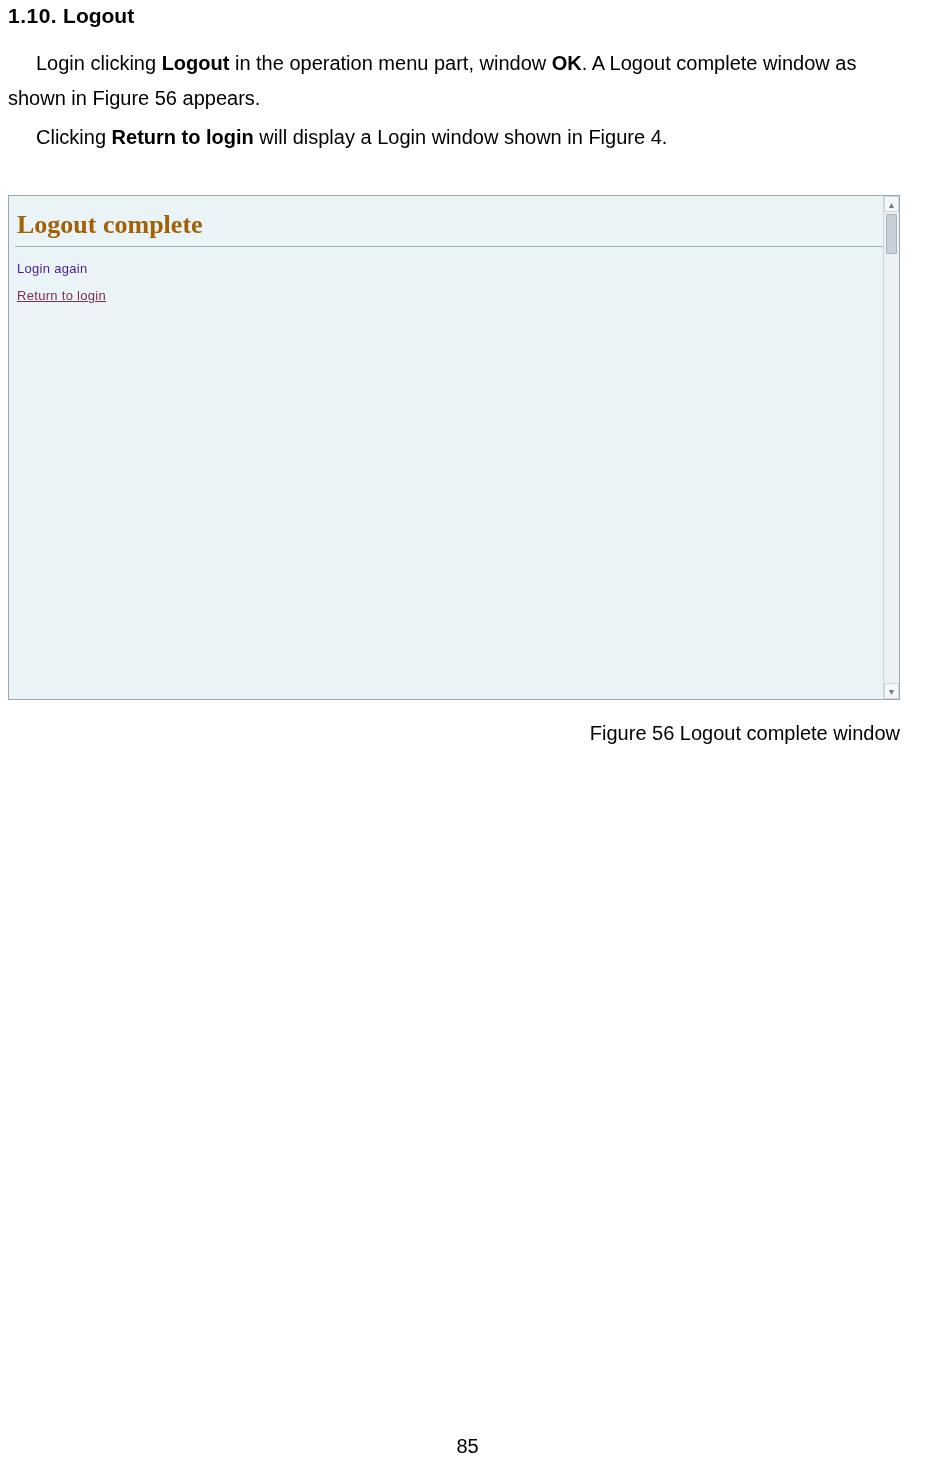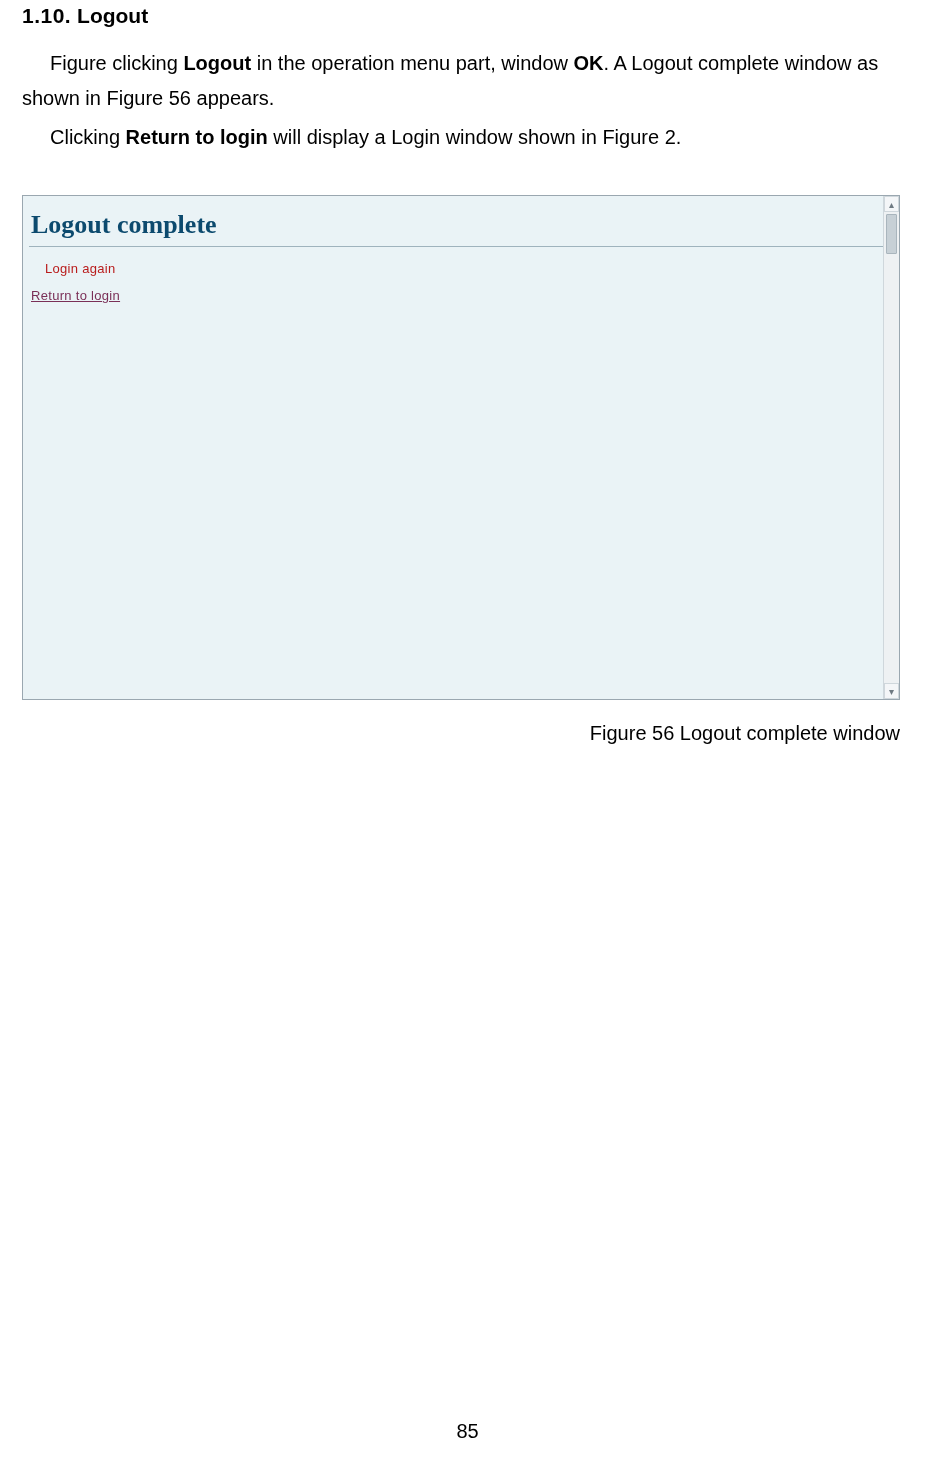--- a/index.html
+++ b/index.html
@@ -9,21 +9,21 @@
     }
     body {
       font-family: Arial, Helvetica, sans-serif;
       background: #ffffff;
       width: 935px;
       height: 1476px;
       position: relative;
       color: #000;
     }
     .page {
-      padding: 4px 35px 0 22px;
+      padding: 4px 35px 0 8px;
     }
     .section-heading {
       font-size: 21px;
       font-weight: bold;
       margin-bottom: 18px;
     }
     .section-heading .num {
       letter-spacing: 0.5px;
     }
     .body-text {
@@ -47,33 +47,33 @@
       border: 1px solid #9aa7b0;
       background: #eaf3f6;
       height: 505px;
       position: relative;
       padding: 10px 12px 8px 6px;
     }
     .shot-title {
       font-family: "Times New Roman", Georgia, serif;
       font-size: 26px;
       font-weight: bold;
-      color: #0c4a6e;
+      color: #a16207;
       margin: 4px 0 6px 2px;
     }
     .shot-hr {
       border: none;
       border-top: 1px solid #9fb3bd;
       margin: 2px 0 14px 0;
     }
     .shot-login-again {
       font-family: Arial, sans-serif;
       font-size: 13px;
-      color: #b91c1c;
-      margin: 0 0 10px 16px;
+      color: #4c1d95;
+      margin: 0 0 10px 2px;
       letter-spacing: 0.3px;
     }
     .shot-link {
       font-family: Arial, sans-serif;
       font-size: 13px;
       color: #7a2f57;
       text-decoration: underline;
       margin-left: 2px;
       letter-spacing: 0.3px;
       display: inline-block;
@@ -114,44 +114,44 @@
       border-radius: 1px;
     }
     .figure-caption {
       text-align: right;
       font-size: 20px;
       margin-top: 22px;
       color: #000;
     }
     .page-number {
       position: absolute;
-      bottom: 33px;
+      bottom: 18px;
       left: 0;
       right: 0;
       text-align: center;
       font-size: 20px;
       color: #000;
     }
   </style>
 </head>
 <body>
 
 <div class="page">
 
   <h2 class="section-heading">
     <span class="num">1.10.</span>
     <span>Logout</span>
   </h2>
 
   <p class="body-text">
-    <span class="indent"></span><span>Figure clicking </span><span class="bold">Logout</span><span> in the operation menu part, window </span><span class="bold">OK</span><span>. A Logout complete window as shown in Figure 56 appears.</span>
+    <span class="indent"></span><span>Login clicking </span><span class="bold">Logout</span><span> in the operation menu part, window </span><span class="bold">OK</span><span>. A Logout complete window as shown in Figure 56 appears.</span>
   </p>
 
   <p class="body-text">
-    <span class="indent"></span><span>Clicking </span><span class="bold">Return to login</span><span> will display a Login window shown in Figure 2.</span>
+    <span class="indent"></span><span>Clicking </span><span class="bold">Return to login</span><span> will display a Login window shown in Figure 4.</span>
   </p>
 
   <div class="figure-wrap">
     <div class="browser-shot">
       <div class="shot-title">Logout complete</div>
       <hr class="shot-hr">
       <div class="shot-login-again">Login again</div>
       <a class="shot-link">Return to login</a>
 
       <div class="scrollbar">

